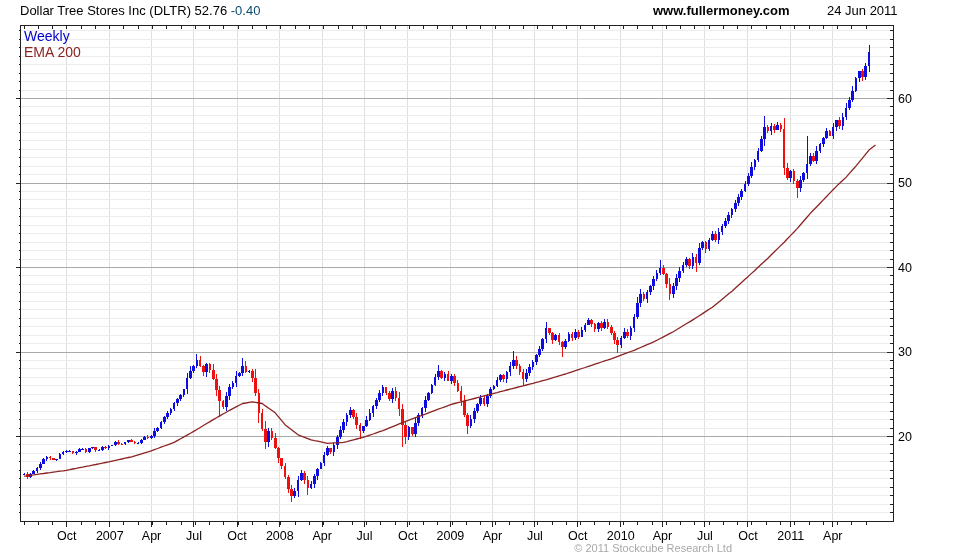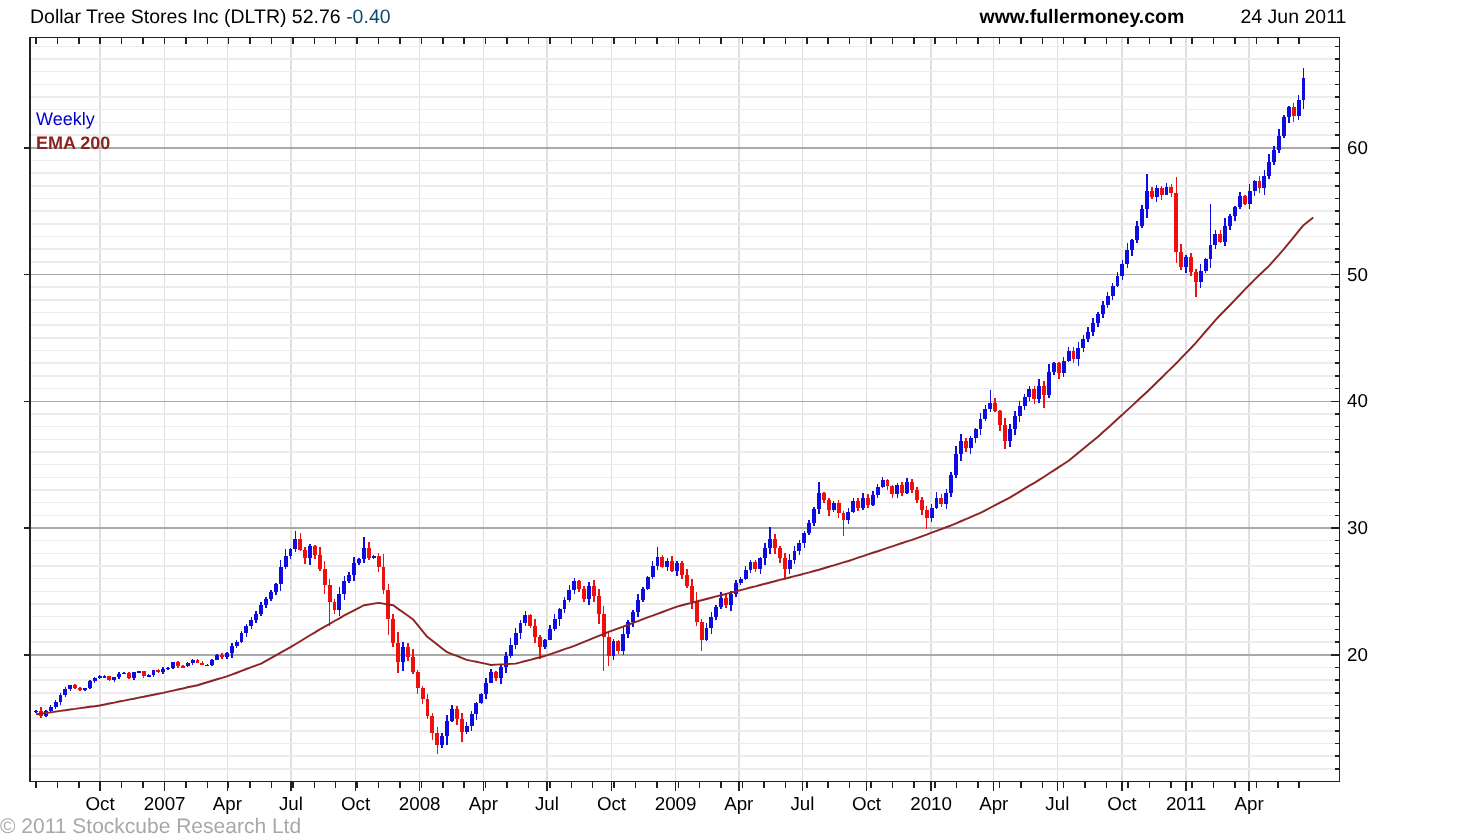--- a/index.html
+++ b/index.html
@@ -4,25 +4,25 @@
 <style>
   html,body{margin:0;padding:0;background:#fff;}
   #stage{position:relative;width:980px;height:560px;background:#ffffff;overflow:hidden;
          font-family:"Liberation Sans","DejaVu Sans",sans-serif;}
   #chart-svg{position:absolute;left:0;top:0;}
   .hdr{position:absolute;top:3px;font-size:13px;color:#000;white-space:nowrap;}
   #hdr-title{left:20px;}
   #hdr-title .chg{color:#cc0000;}
   #hdr-site{left:653px;font-weight:bold;}
   #hdr-date{left:827px;}
-  .legend{position:absolute;left:24px;font-size:12px;white-space:nowrap;margin-top:44px;}
+  .legend{position:absolute;left:24px;font-size:14px;white-space:nowrap;}
   #legend-weekly{top:28px;color:#0000cc;}
-  #legend-ema{top:44px;color:#8b2323;font-weight:bold;}
-  #copyright{position:absolute;top:542px;left:0;width:732px;text-align:left;
-             font-size:14px;color:#a8a8a8;}
+  #legend-ema{top:44px;color:#8b2323;}
+  #copyright{position:absolute;top:542px;left:0;width:732px;text-align:right;
+             font-size:11px;color:#a8a8a8;}
   text{font-family:"Liberation Sans","DejaVu Sans",sans-serif;}
 </style>
 </head>
 <body>
 
 <div id="stage">
   <svg id="chart-svg" width="980" height="560" viewBox="0 0 980 560">
       <line x1="66.73938223938224" y1="25" x2="66.73938223938224" y2="521" stroke="#dfdfdf" stroke-width="1" shape-rendering="crispEdges"></line>
       <line x1="109.8050193050193" y1="25" x2="109.8050193050193" y2="521" stroke="#dfdfdf" stroke-width="1" shape-rendering="crispEdges"></line>
       <line x1="151.56563706563708" y1="25" x2="151.56563706563708" y2="521" stroke="#dfdfdf" stroke-width="1" shape-rendering="crispEdges"></line>

